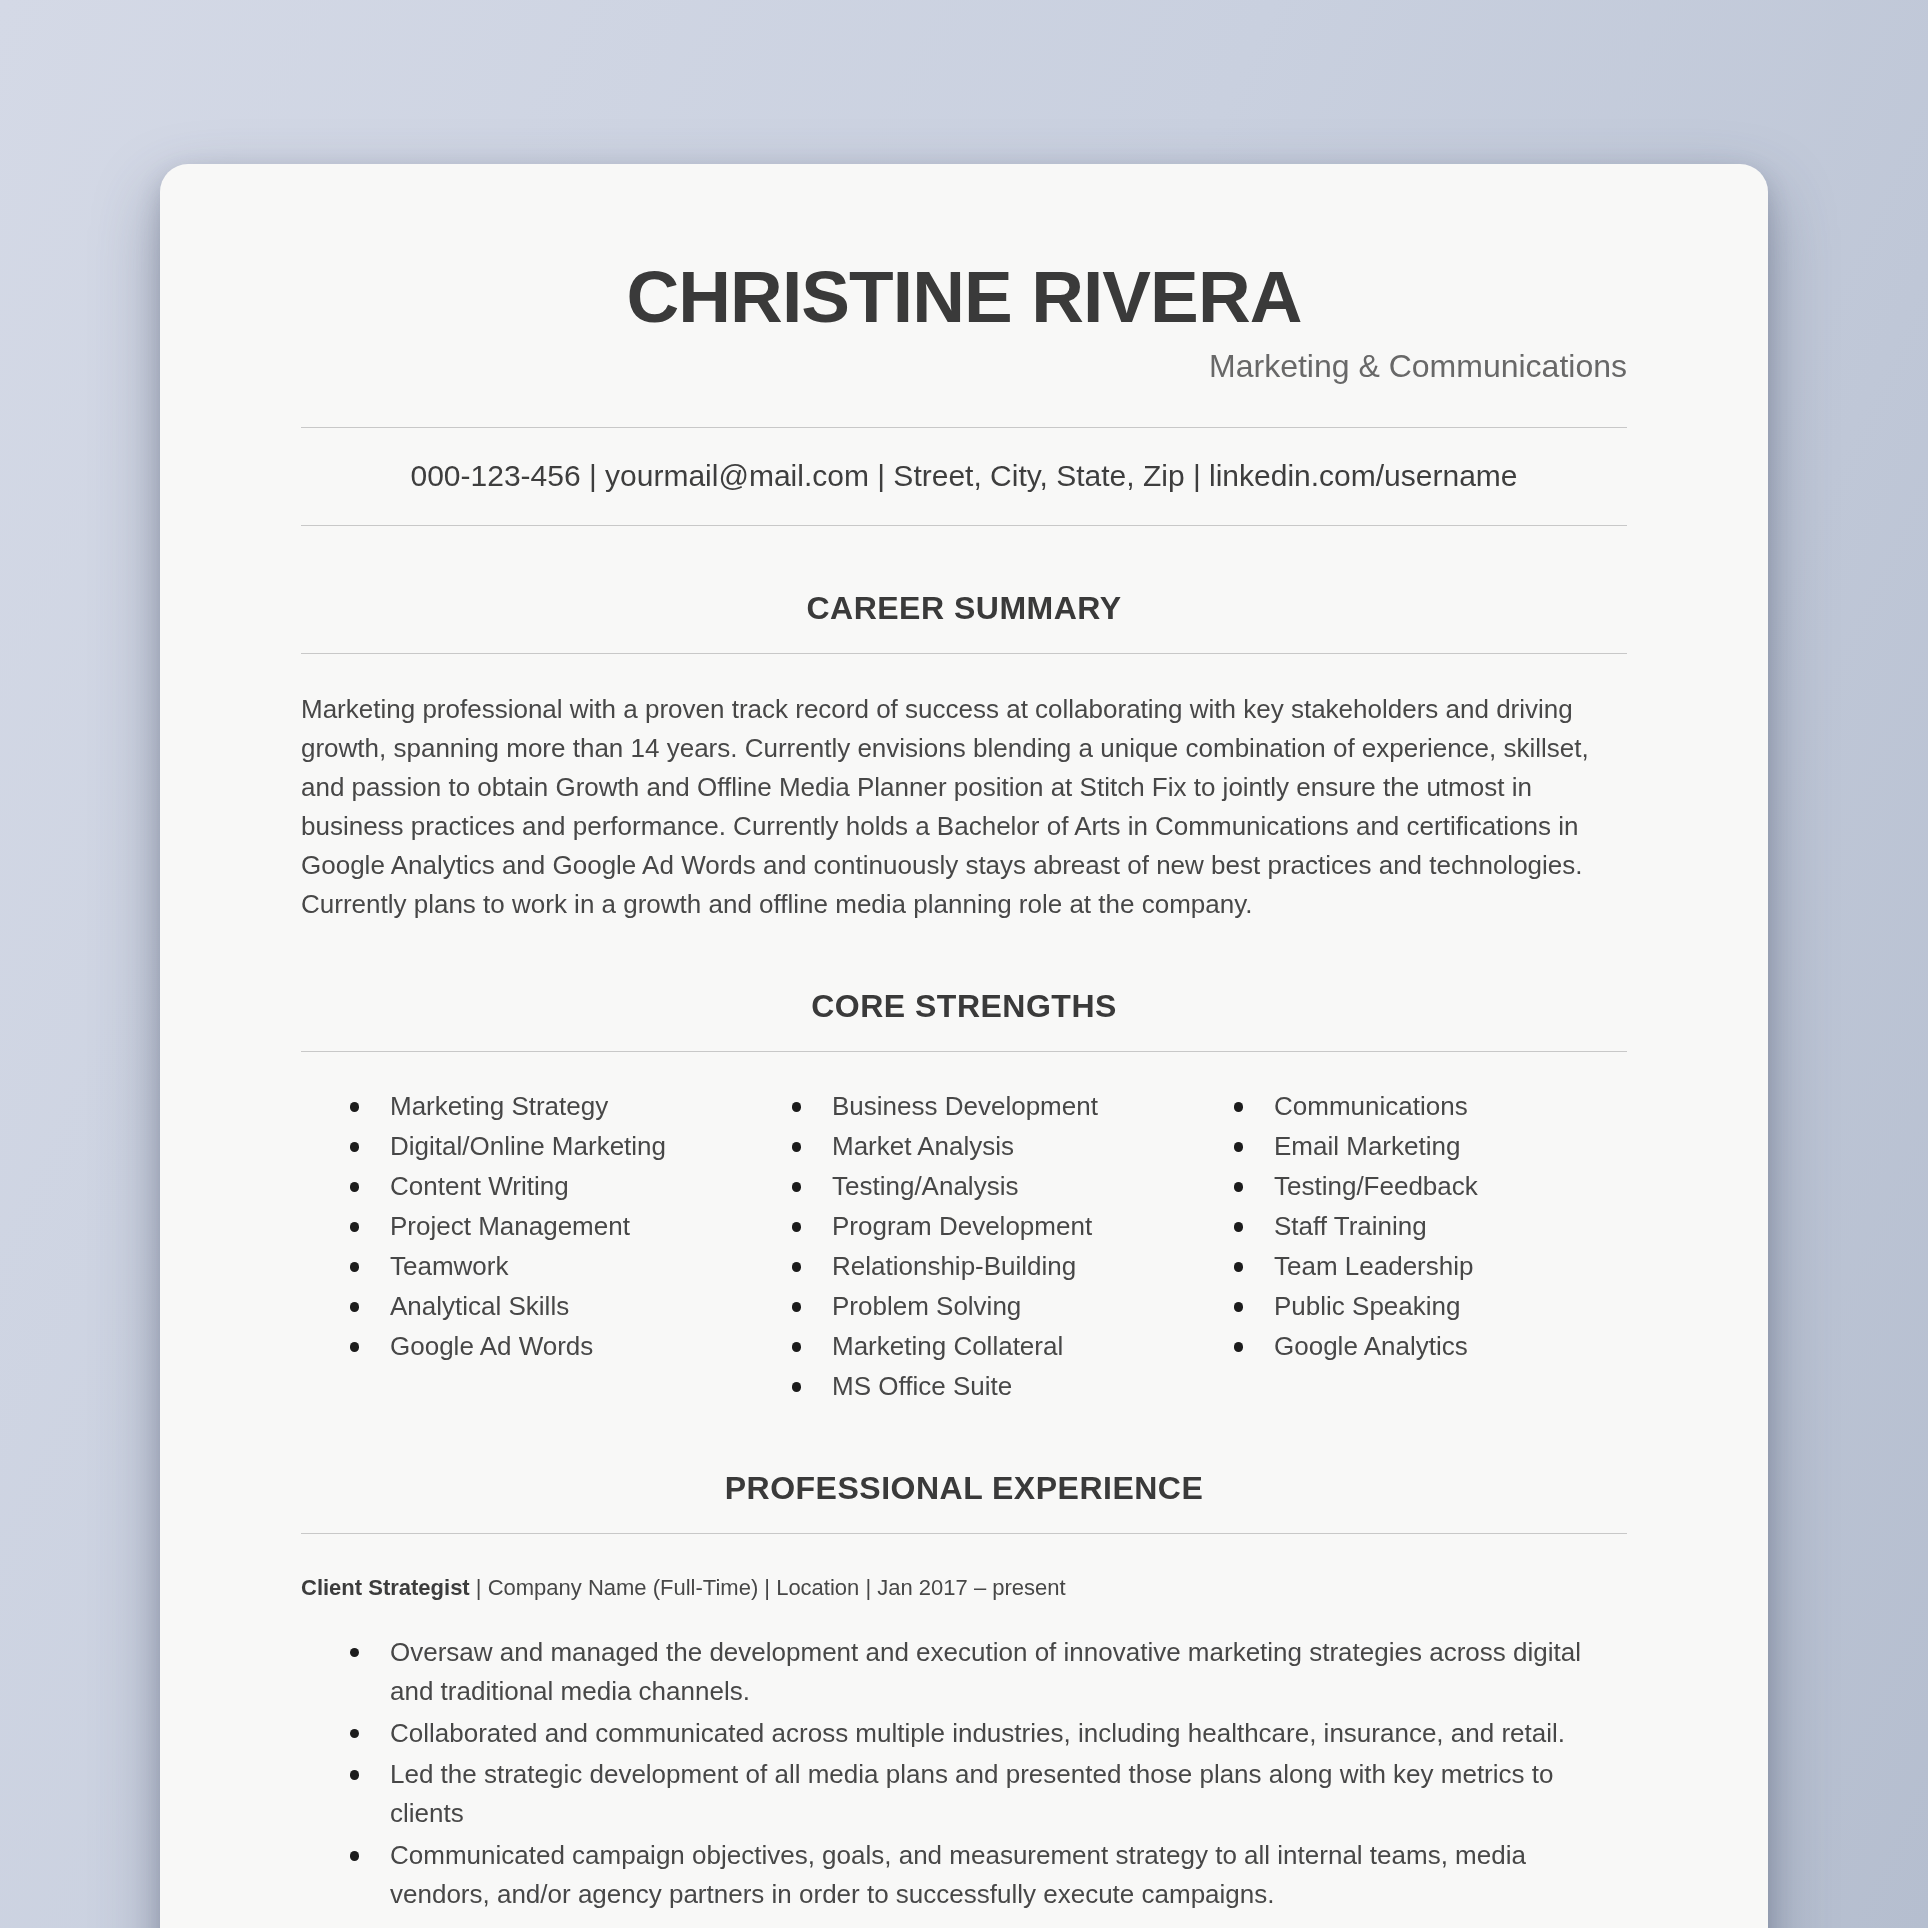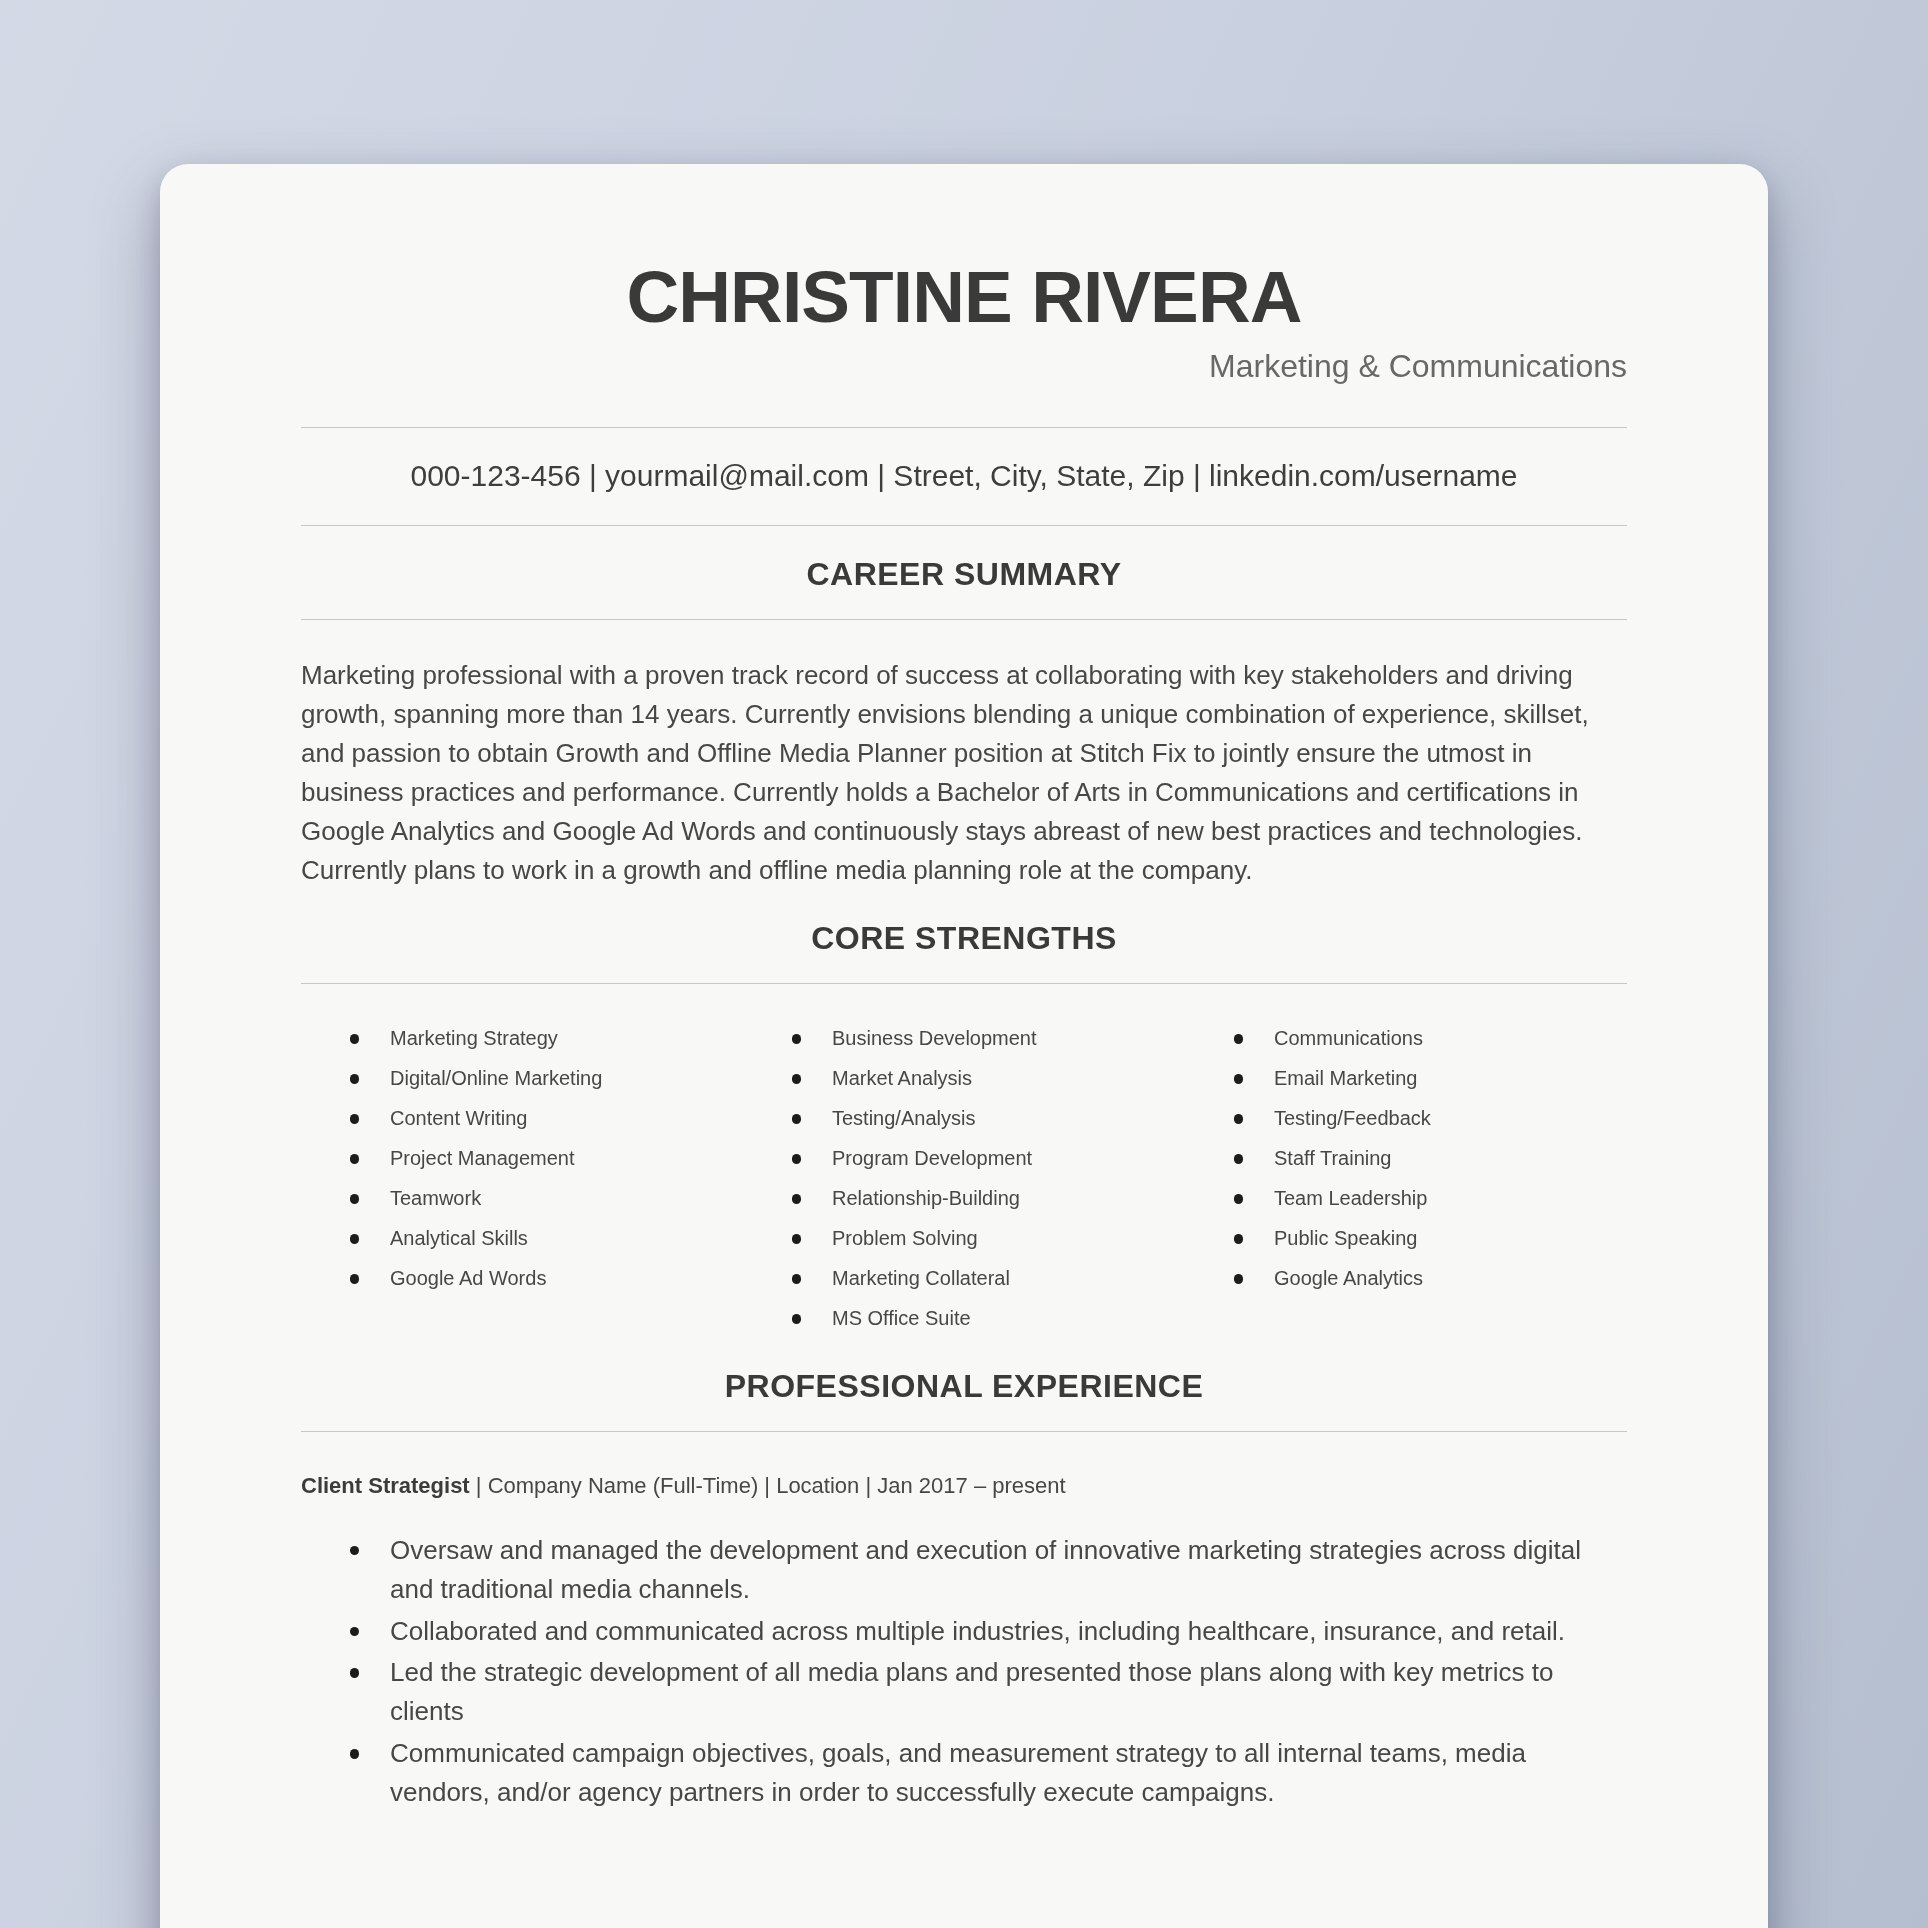--- a/index.html
+++ b/index.html
@@ -51,21 +51,21 @@
   }
   .rule-after-subtitle{margin-top:38px;}
   .contact{
     font-size:30px;
     line-height:43px;
     text-align:center;
     color:#3e3e3e;
     padding:26px 0 28px 0;
   }
   h2.section-heading{
-    margin-top:30px;
+    margin-top:64px;
     font-size:32px;
     font-weight:700;
     letter-spacing:0.5px;
     text-align:center;
     color:var(--heading-color);
   }
   hr.rule-after-heading{margin-top:26px;}
   .summary{
     margin-top:36px;
     font-size:26px;
@@ -77,21 +77,21 @@
     margin-top:34px;
   }
   .cols ul{
     list-style:none;
     width:442px;
     flex:0 0 442px;
   }
   .cols li{
     position:relative;
     padding-left:89px;
-    font-size:20px;
+    font-size:26px;
     line-height:40px;
     color:var(--body-color);
     white-space:nowrap;
   }
   .cols li::before{
     content:"";
     position:absolute;
     left:49px; top:16px;
     width:9.4px; height:9.4px;
     border-radius:50%;

